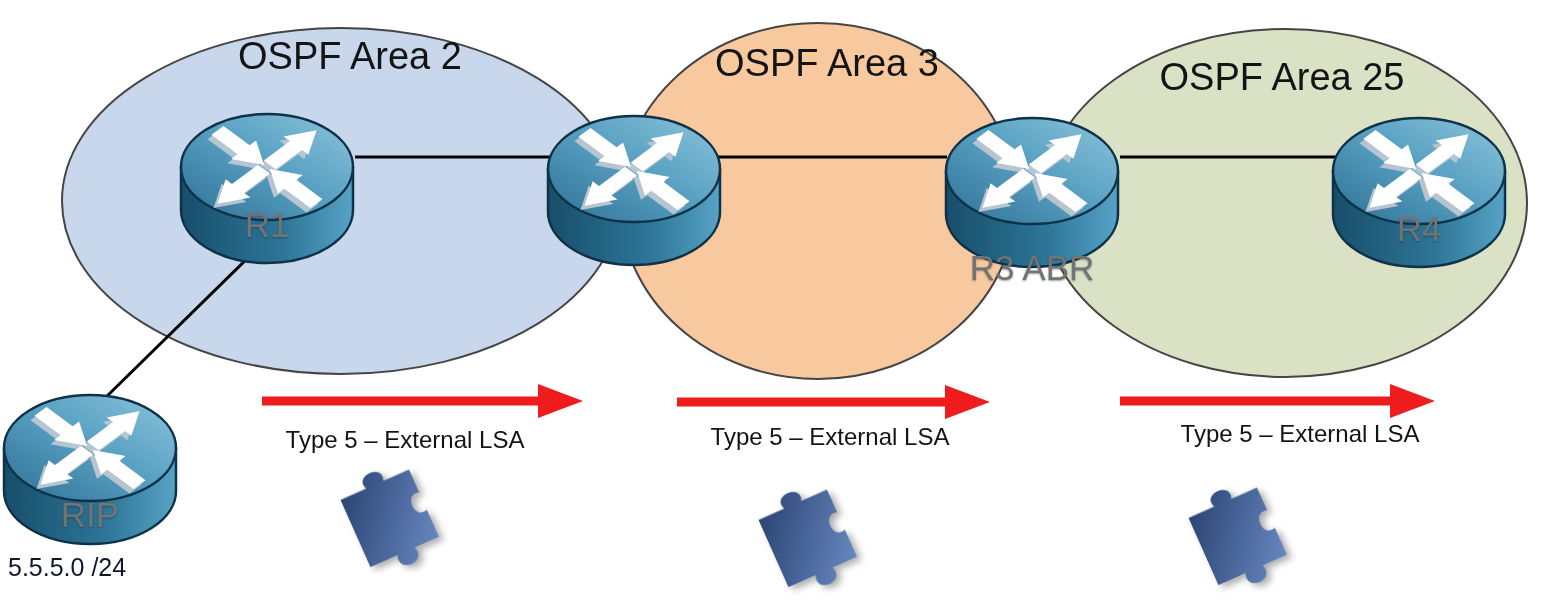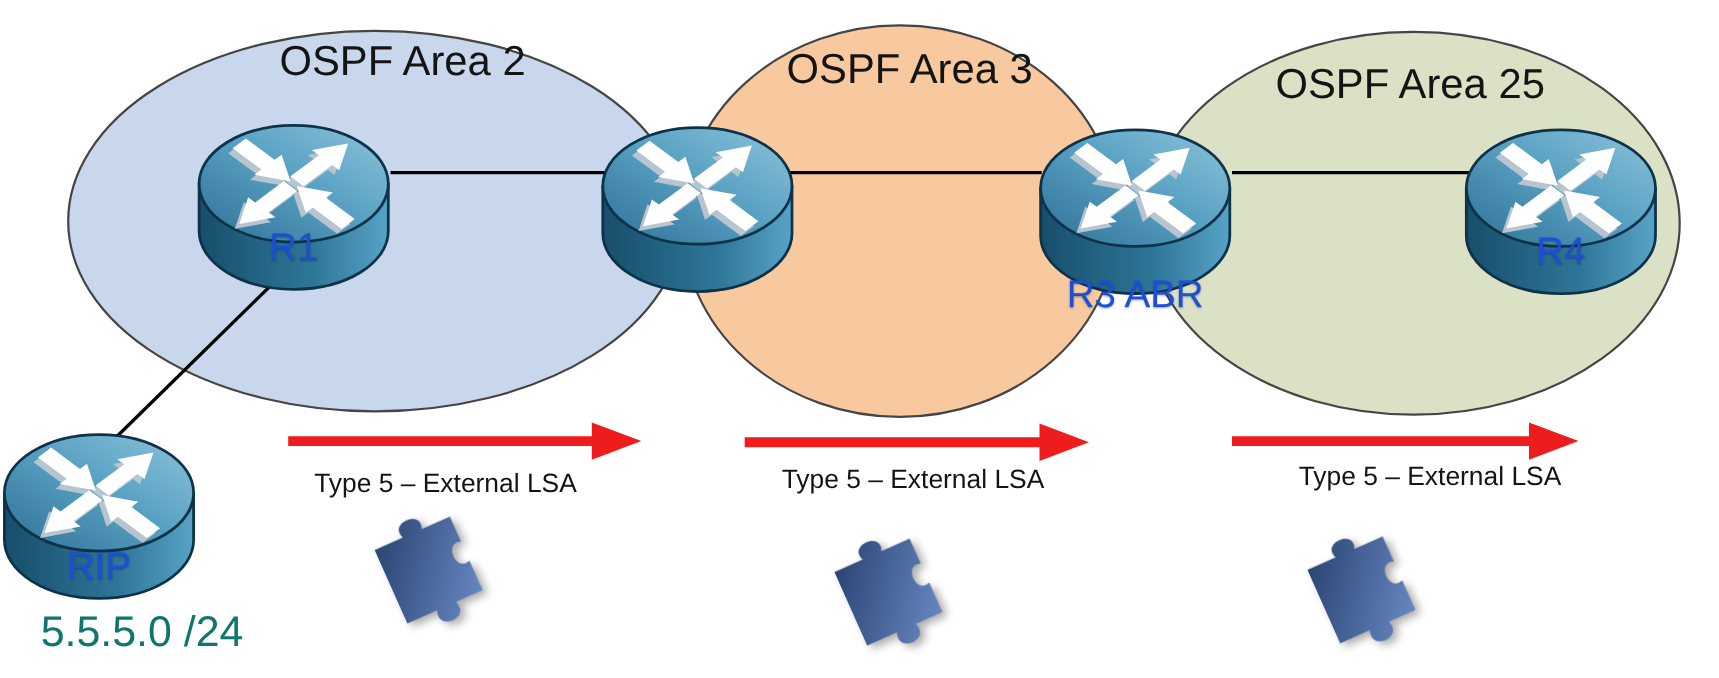--- a/index.html
+++ b/index.html
@@ -14,22 +14,22 @@
   .layer { position: absolute; left: 0; top: 0; }
   .lbl {
     position: absolute;
     transform: translateX(-50%);
     white-space: nowrap;
     color: #141414;
     line-height: 1.05;
   }
   .area-lbl  { font-size: 38px; }
   .flow-lbl  { font-size: 24px; }
-  .router-lbl { font-size: 35px; color: #1d4ed8; text-shadow: 0 1px 2px rgba(10,40,60,.45); }
-  .net-lbl   { position: absolute; font-size: 39px; color: #0f766e; white-space: nowrap; margin-left: 29px; }
+  .router-lbl { font-size: 35px; color: #737373; text-shadow: 0 1px 2px rgba(10,40,60,.45); }
+  .net-lbl   { position: absolute; font-size: 25px; color: #0f172a; white-space: nowrap; }
   .puzzle-sh { filter: drop-shadow(4px 6px 5px rgba(70,70,70,0.45)); }
 </style>
 </head>
 <body>
 
 <div class="diagram">
 
   <svg class="layer" width="1563" height="616" viewBox="0 0 1563 616">
     <defs>
       <linearGradient id="gTop" x1="0" y1="1" x2="1" y2="0">
@@ -99,21 +99,21 @@
     <g>
       <line x1="1120" y1="401" x2="1394" y2="401" stroke-width="9" stroke="#ee1c1c"></line>
       <polygon points="1390,384 1435,401 1390,418" fill="#ee1c1c"></polygon>
     </g>
 
     <use href="#puzzle" class="puzzle-sh" fill="url(#gPuz)" transform="translate(390,519) rotate(-24) scale(0.78) translate(-48,-50)"></use>
     <use href="#puzzle" class="puzzle-sh" fill="url(#gPuz)" transform="translate(808,539) rotate(-24) scale(0.78) translate(-48,-50)"></use>
     <use href="#puzzle" class="puzzle-sh" fill="url(#gPuz)" transform="translate(1238,537) rotate(-24) scale(0.78) translate(-48,-50)"></use>
   </svg>
 
-  <div class="lbl area-lbl" style="left:366px; top:37px;">OSPF Area 2</div>
+  <div class="lbl area-lbl" style="left:350px; top:37px;">OSPF Area 2</div>
   <div class="lbl area-lbl" style="left:827px; top:44px;">OSPF Area 3</div>
   <div class="lbl area-lbl" style="left:1282px; top:58px;">OSPF Area 25</div>
 
   <div class="lbl router-lbl" style="left:267px; top:207px;">R1</div>
   <div class="lbl router-lbl" style="left:1032px; top:211px;margin-top:39px;">R3 ABR</div>
   <div class="lbl router-lbl" style="left:1419px; top:211px;">R4</div>
   <div class="lbl router-lbl" style="left:90px; top:477px;margin-top:20px;">RIP</div>
 
   <div class="lbl flow-lbl" style="left:405px; top:427px;">Type 5 – External LSA</div>
   <div class="lbl flow-lbl" style="left:830px; top:424px;">Type 5 – External LSA</div>

